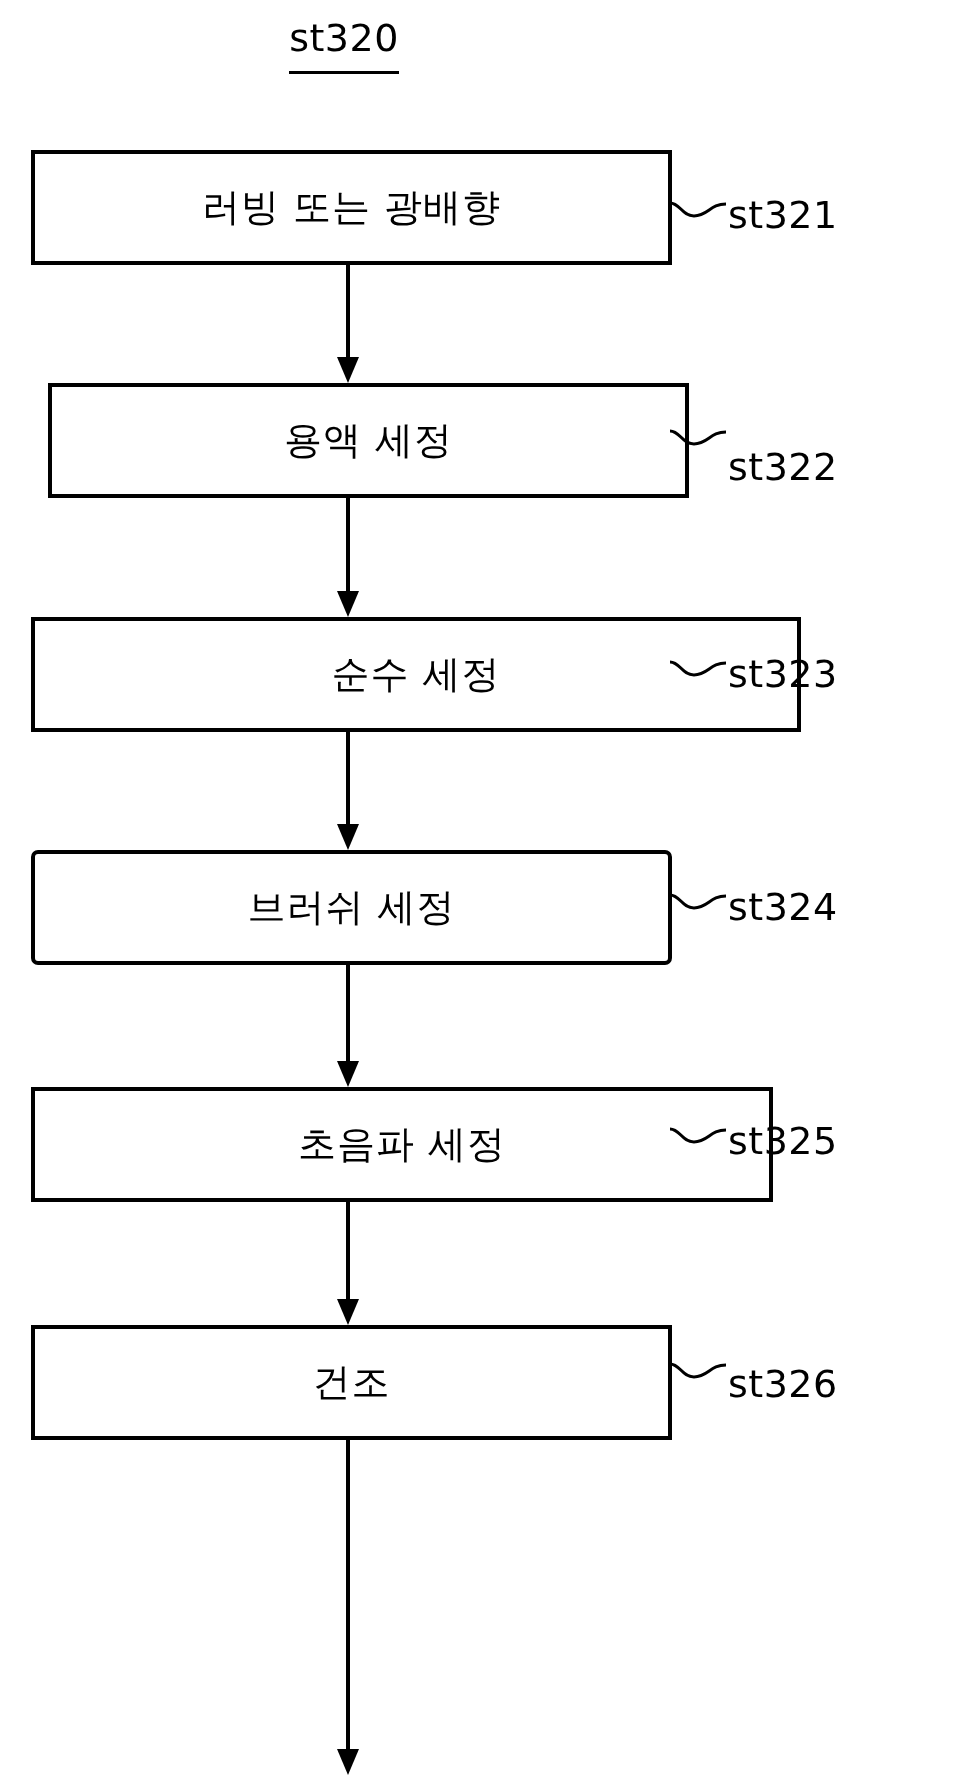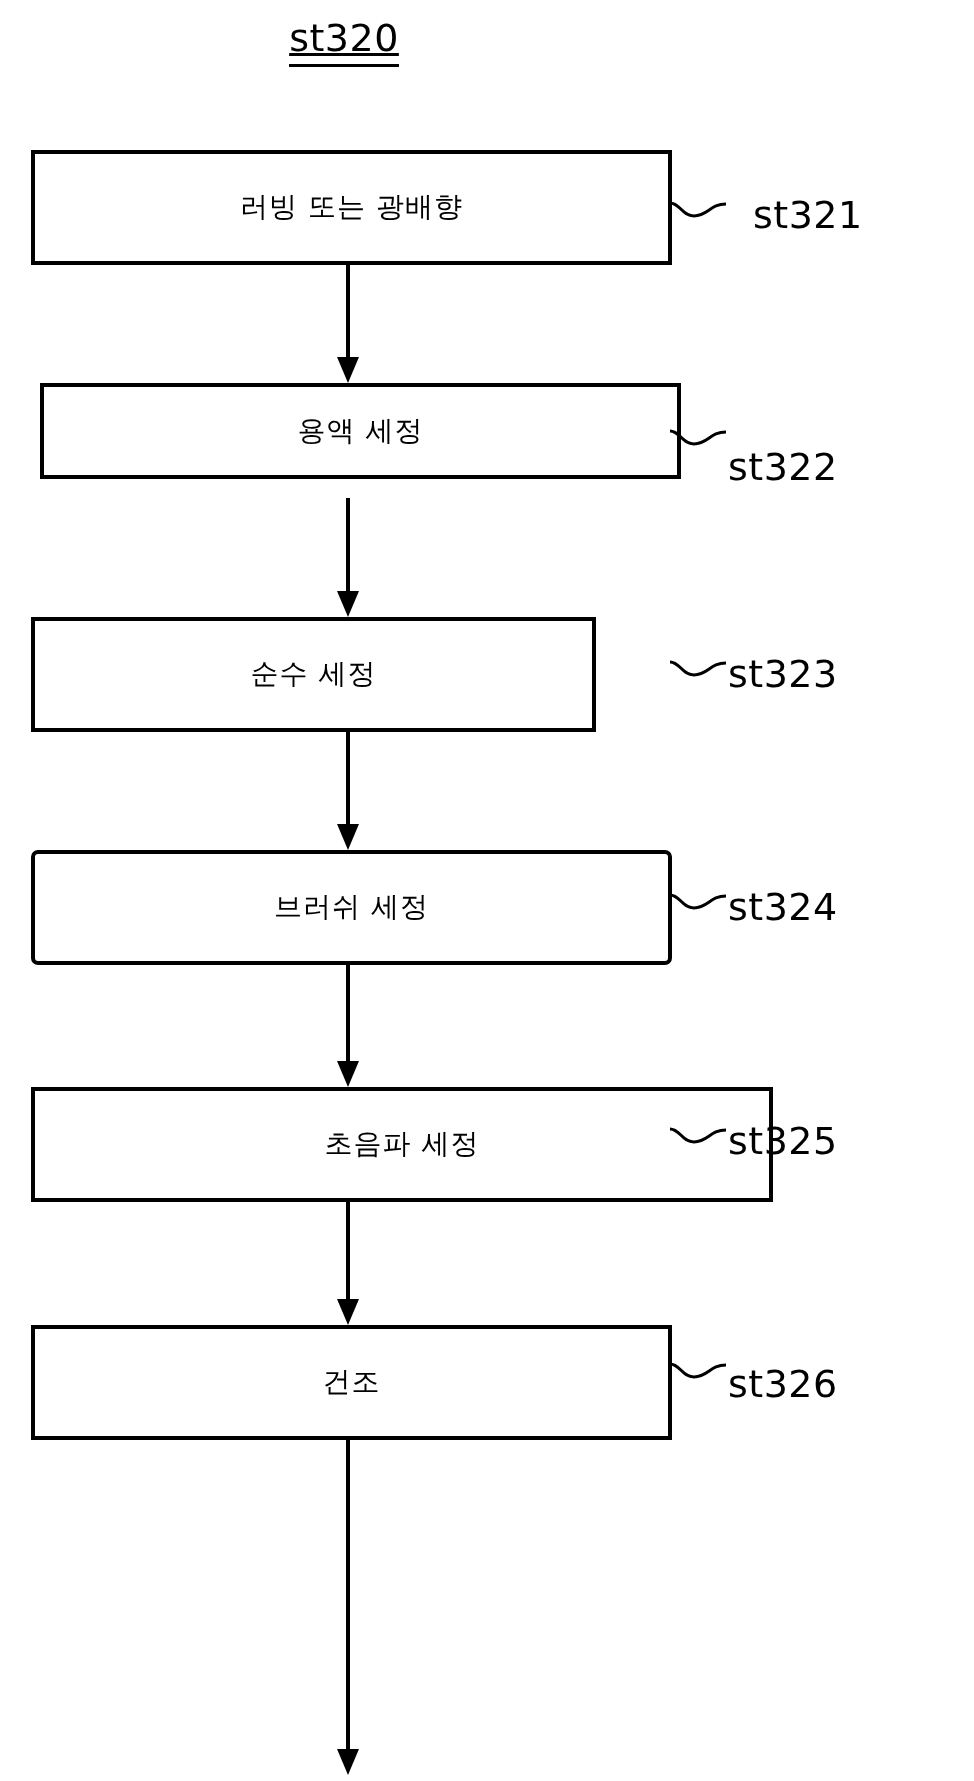--- a/index.html
+++ b/index.html
@@ -30,38 +30,37 @@
     top: 16px;
     width: 688px;
     text-align: center;
     font-size: 38px;
     letter-spacing: 0.5px;
     line-height: 1.2;
     color: #000;
   }
   .figure-title span.title-text {
     border-bottom: 3px solid #000;
-    padding-bottom: 2px;
+    padding-bottom: 9px;
     display: inline-block;
-    text-decoration: underline;
   }
 
   .flow-box {
     position: absolute;
     left: 31px;
     width: 641px;
     box-sizing: border-box;
     border: 4px solid #000;
     background: #fff;
     display: flex;
     align-items: center;
     justify-content: center;
   }
   .flow-box .box-label {
-    font-size: 28px;
+    font-size: 38px;
     letter-spacing: 1px;
     color: #000;
     white-space: pre;
     line-height: 1.1;
     font-family: "DejaVu Sans", "Liberation Sans", sans-serif;
   }
 
   .step-ref {
     position: absolute;
     font-size: 38px;
@@ -87,26 +86,26 @@
 <div id="diagram-root">
 
   <div class="figure-title">
     <span class="title-text">st320</span>
   </div>
 
   <div id="nodes-layer">
       <div class="flow-box" style="left: 31px; top: 150px; width: 641px; height: 115px; border-color: rgb(0, 0, 0);">
         <span class="box-label">러빙 또는 광배향</span>
       </div>
-      <div class="step-ref" style="left: 728px; top: 196px; margin-left: 25px;">st321</div>
-      <div class="flow-box" style="left: 40px; top: 383px; width: 641px; height: 96px; border-color: rgb(0, 0, 0);">
+      <div class="step-ref" style="left: 728px; top: 196px;">st321</div>
+      <div class="flow-box" style="left: 48px; top: 383px; width: 641px; height: 115px; border-color: rgb(0, 0, 0);">
         <span class="box-label">용액 세정</span>
       </div>
       <div class="step-ref" style="left: 728px; top: 448px;">st322</div>
-      <div class="flow-box" style="left: 31px; top: 617px; width: 565px; height: 115px; border-color: rgb(0, 0, 0);">
+      <div class="flow-box" style="left: 31px; top: 617px; width: 770px; height: 115px; border-color: rgb(0, 0, 0);">
         <span class="box-label">순수 세정</span>
       </div>
       <div class="step-ref" style="left: 728px; top: 655px;">st323</div>
       <div class="flow-box" style="left: 31px; top: 850px; width: 641px; height: 115px; border-color: rgb(0, 0, 0); border-radius: 7px;">
         <span class="box-label">브러쉬 세정</span>
       </div>
       <div class="step-ref" style="left: 728px; top: 888px;">st324</div>
       <div class="flow-box" style="left: 31px; top: 1087px; width: 742px; height: 115px; border-color: rgb(0, 0, 0);">
         <span class="box-label">초음파 세정</span>
       </div>

